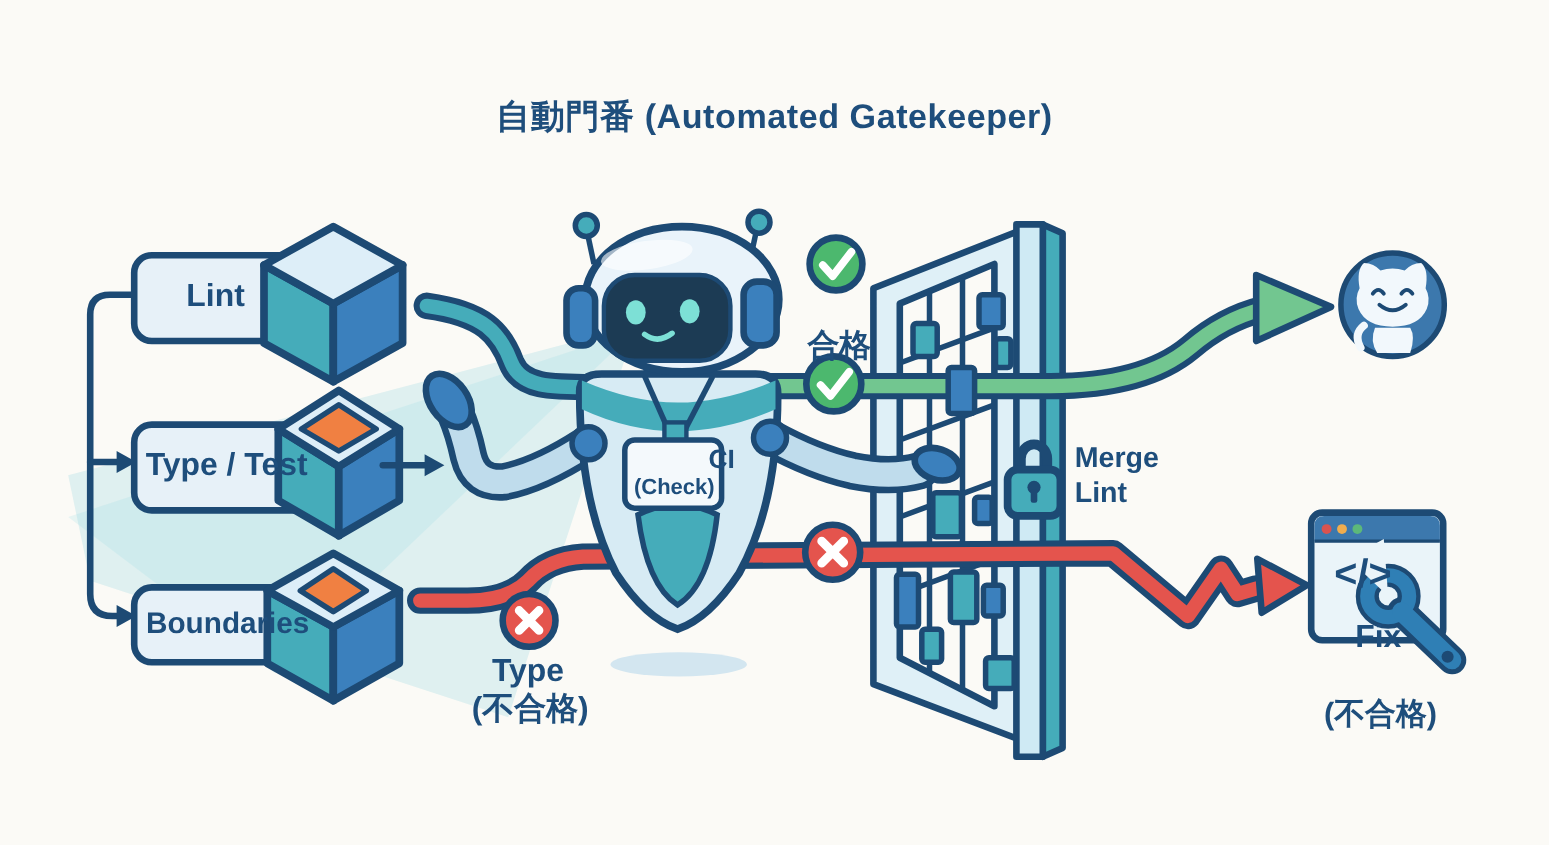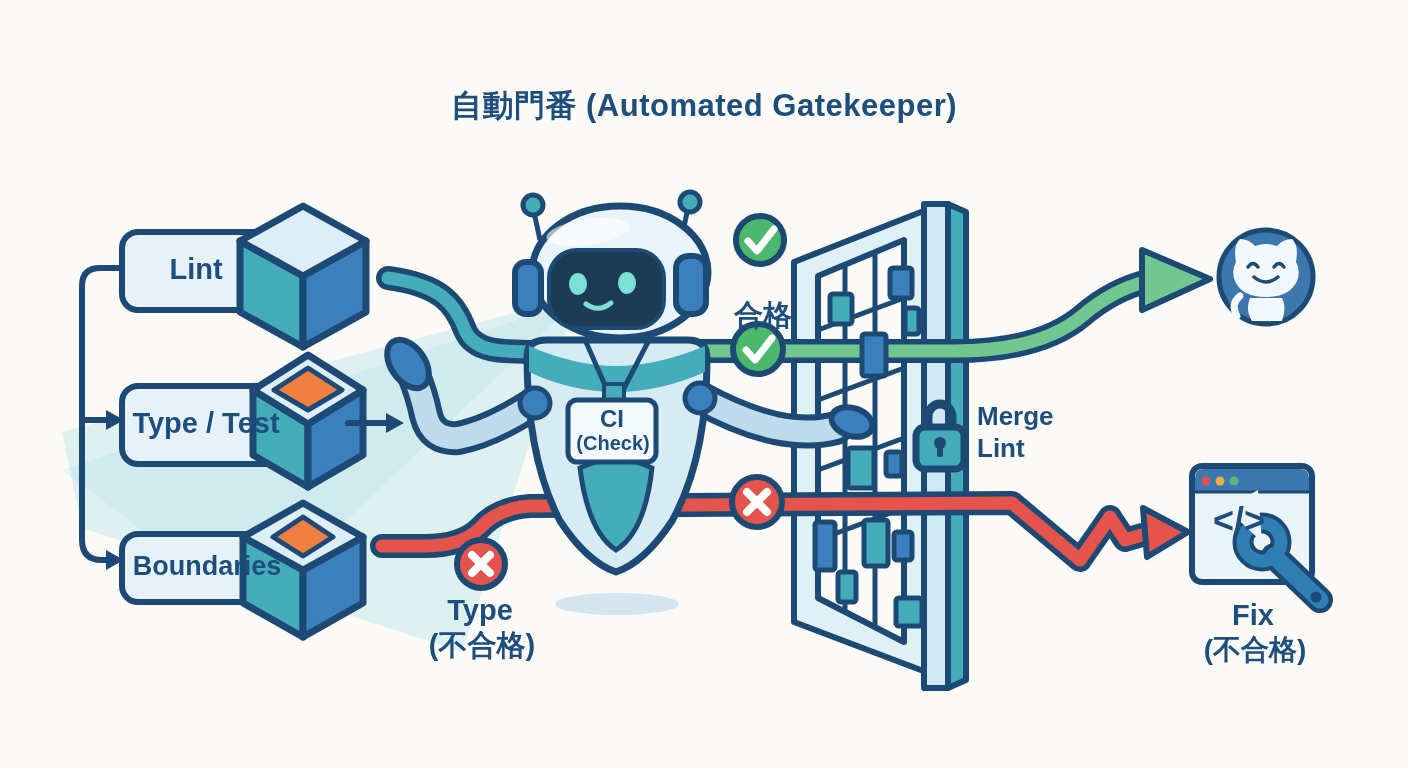--- a/index.html
+++ b/index.html
@@ -9,21 +9,21 @@
     font-family:"Liberation Sans", sans-serif;
   }
   #scene{position:absolute;left:0;top:0;}
   .lbl{
     position:absolute;color:#1e4e7c;font-weight:700;white-space:nowrap;
     transform:translate(-50%,-50%);text-align:center;line-height:1.1;
   }
   .lbl.left{transform:translate(0,-50%);text-align:center;}
   .t-title{font-size:31px;letter-spacing:0.5px;}
   .t-box{font-size:29px;}
-  .t-badge1{font-size:24px;}
+  .t-badge1{font-size:24px;margin-left:44px;}
   .t-badge2{font-size:20px;}
   .t-cjk{font-size:29px;margin-top:28px;}
   .t-status{font-size:29px;}
   .t-merge{font-size:28px;}
   .t-block{font-size:26px;}
   .t-code{font-size:36px;}
 </style>
 </head>
 <body>
 
@@ -237,16 +237,16 @@
 <div class="lbl t-cjk" style="left:763px;top:288px">合格</div>
 
 <div class="lbl t-status" style="left:480px;top:611px">Type</div>
 <div class="lbl t-status" style="left:482px;top:646px">(不合格)</div>
 
 
 <div class="lbl t-block left" style="left:977px;top:416px">Merge</div>
 <div class="lbl t-block left" style="left:977px;top:448px">Lint</div>
 
 <div class="lbl t-code" style="left:1239px;top:521px">&lt;/&gt;</div>
-<div class="lbl t-status" style="left:1253px;top:616px">Fix</div>
+<div class="lbl t-status" style="left:1253px;top:580px">Fix</div>
 <div class="lbl t-status" style="left:1255px;top:650px;font-size:28px">(不合格)</div>
 
 </div>
 
 </body></html>

